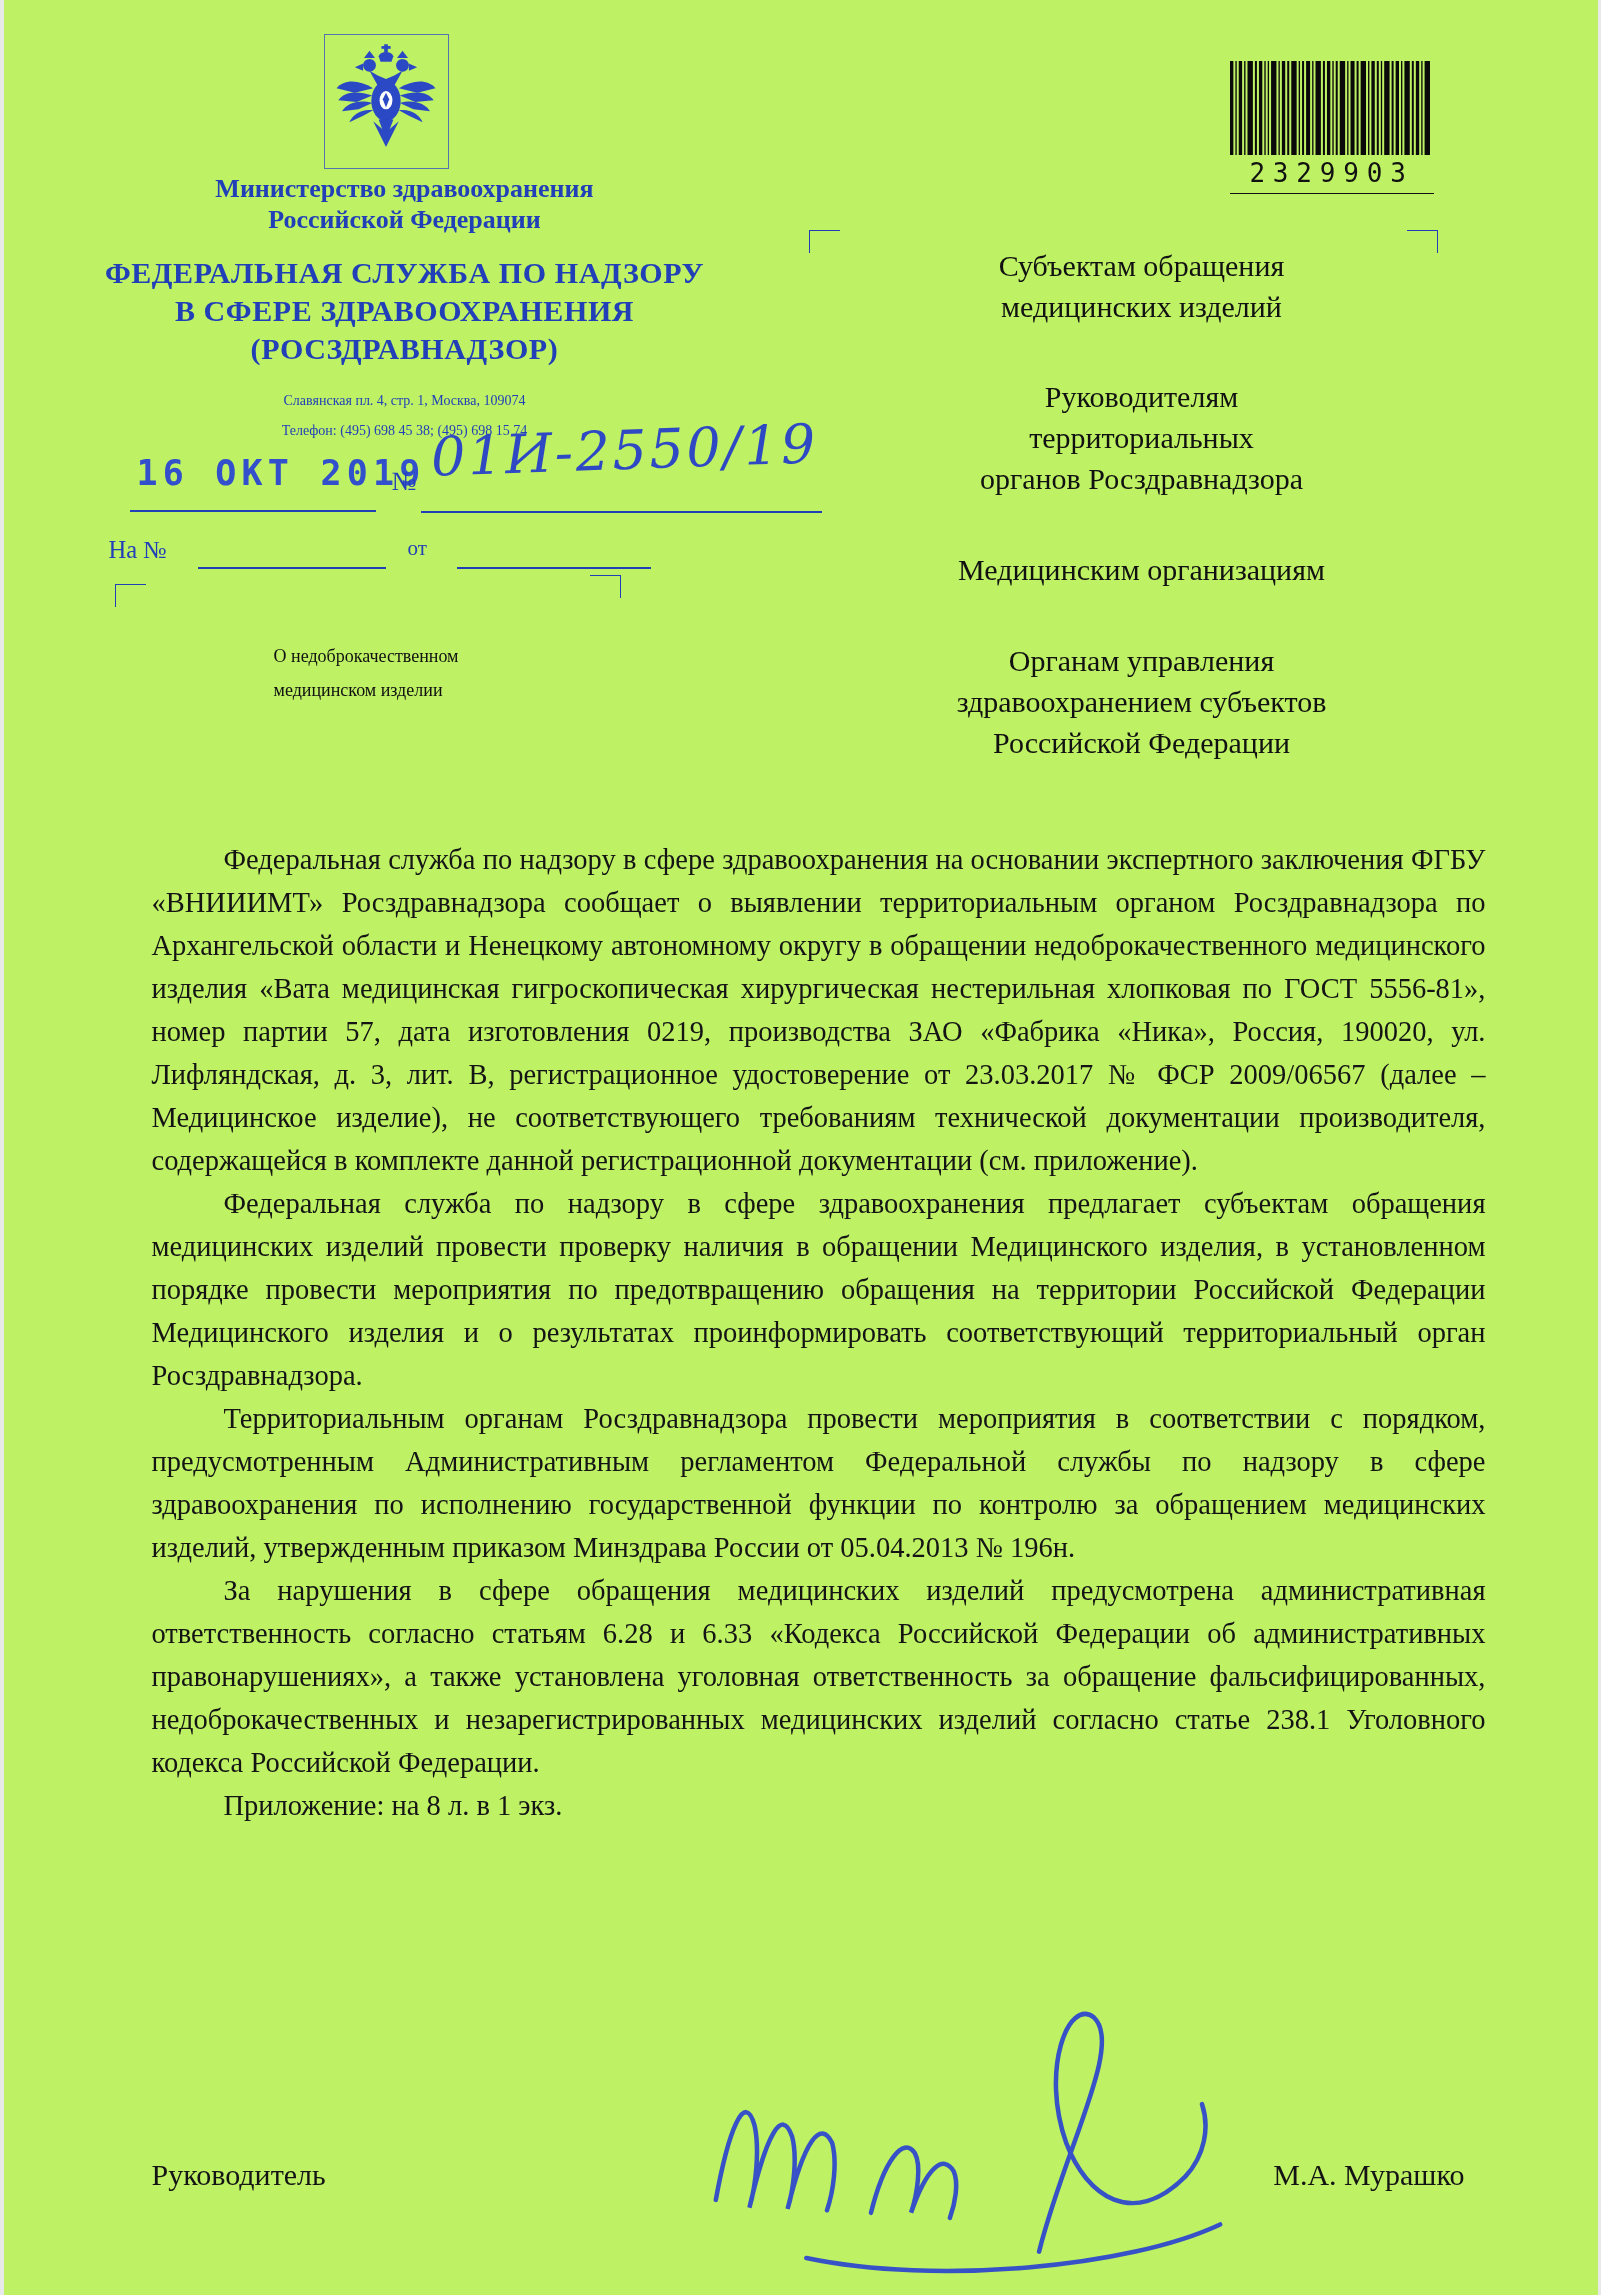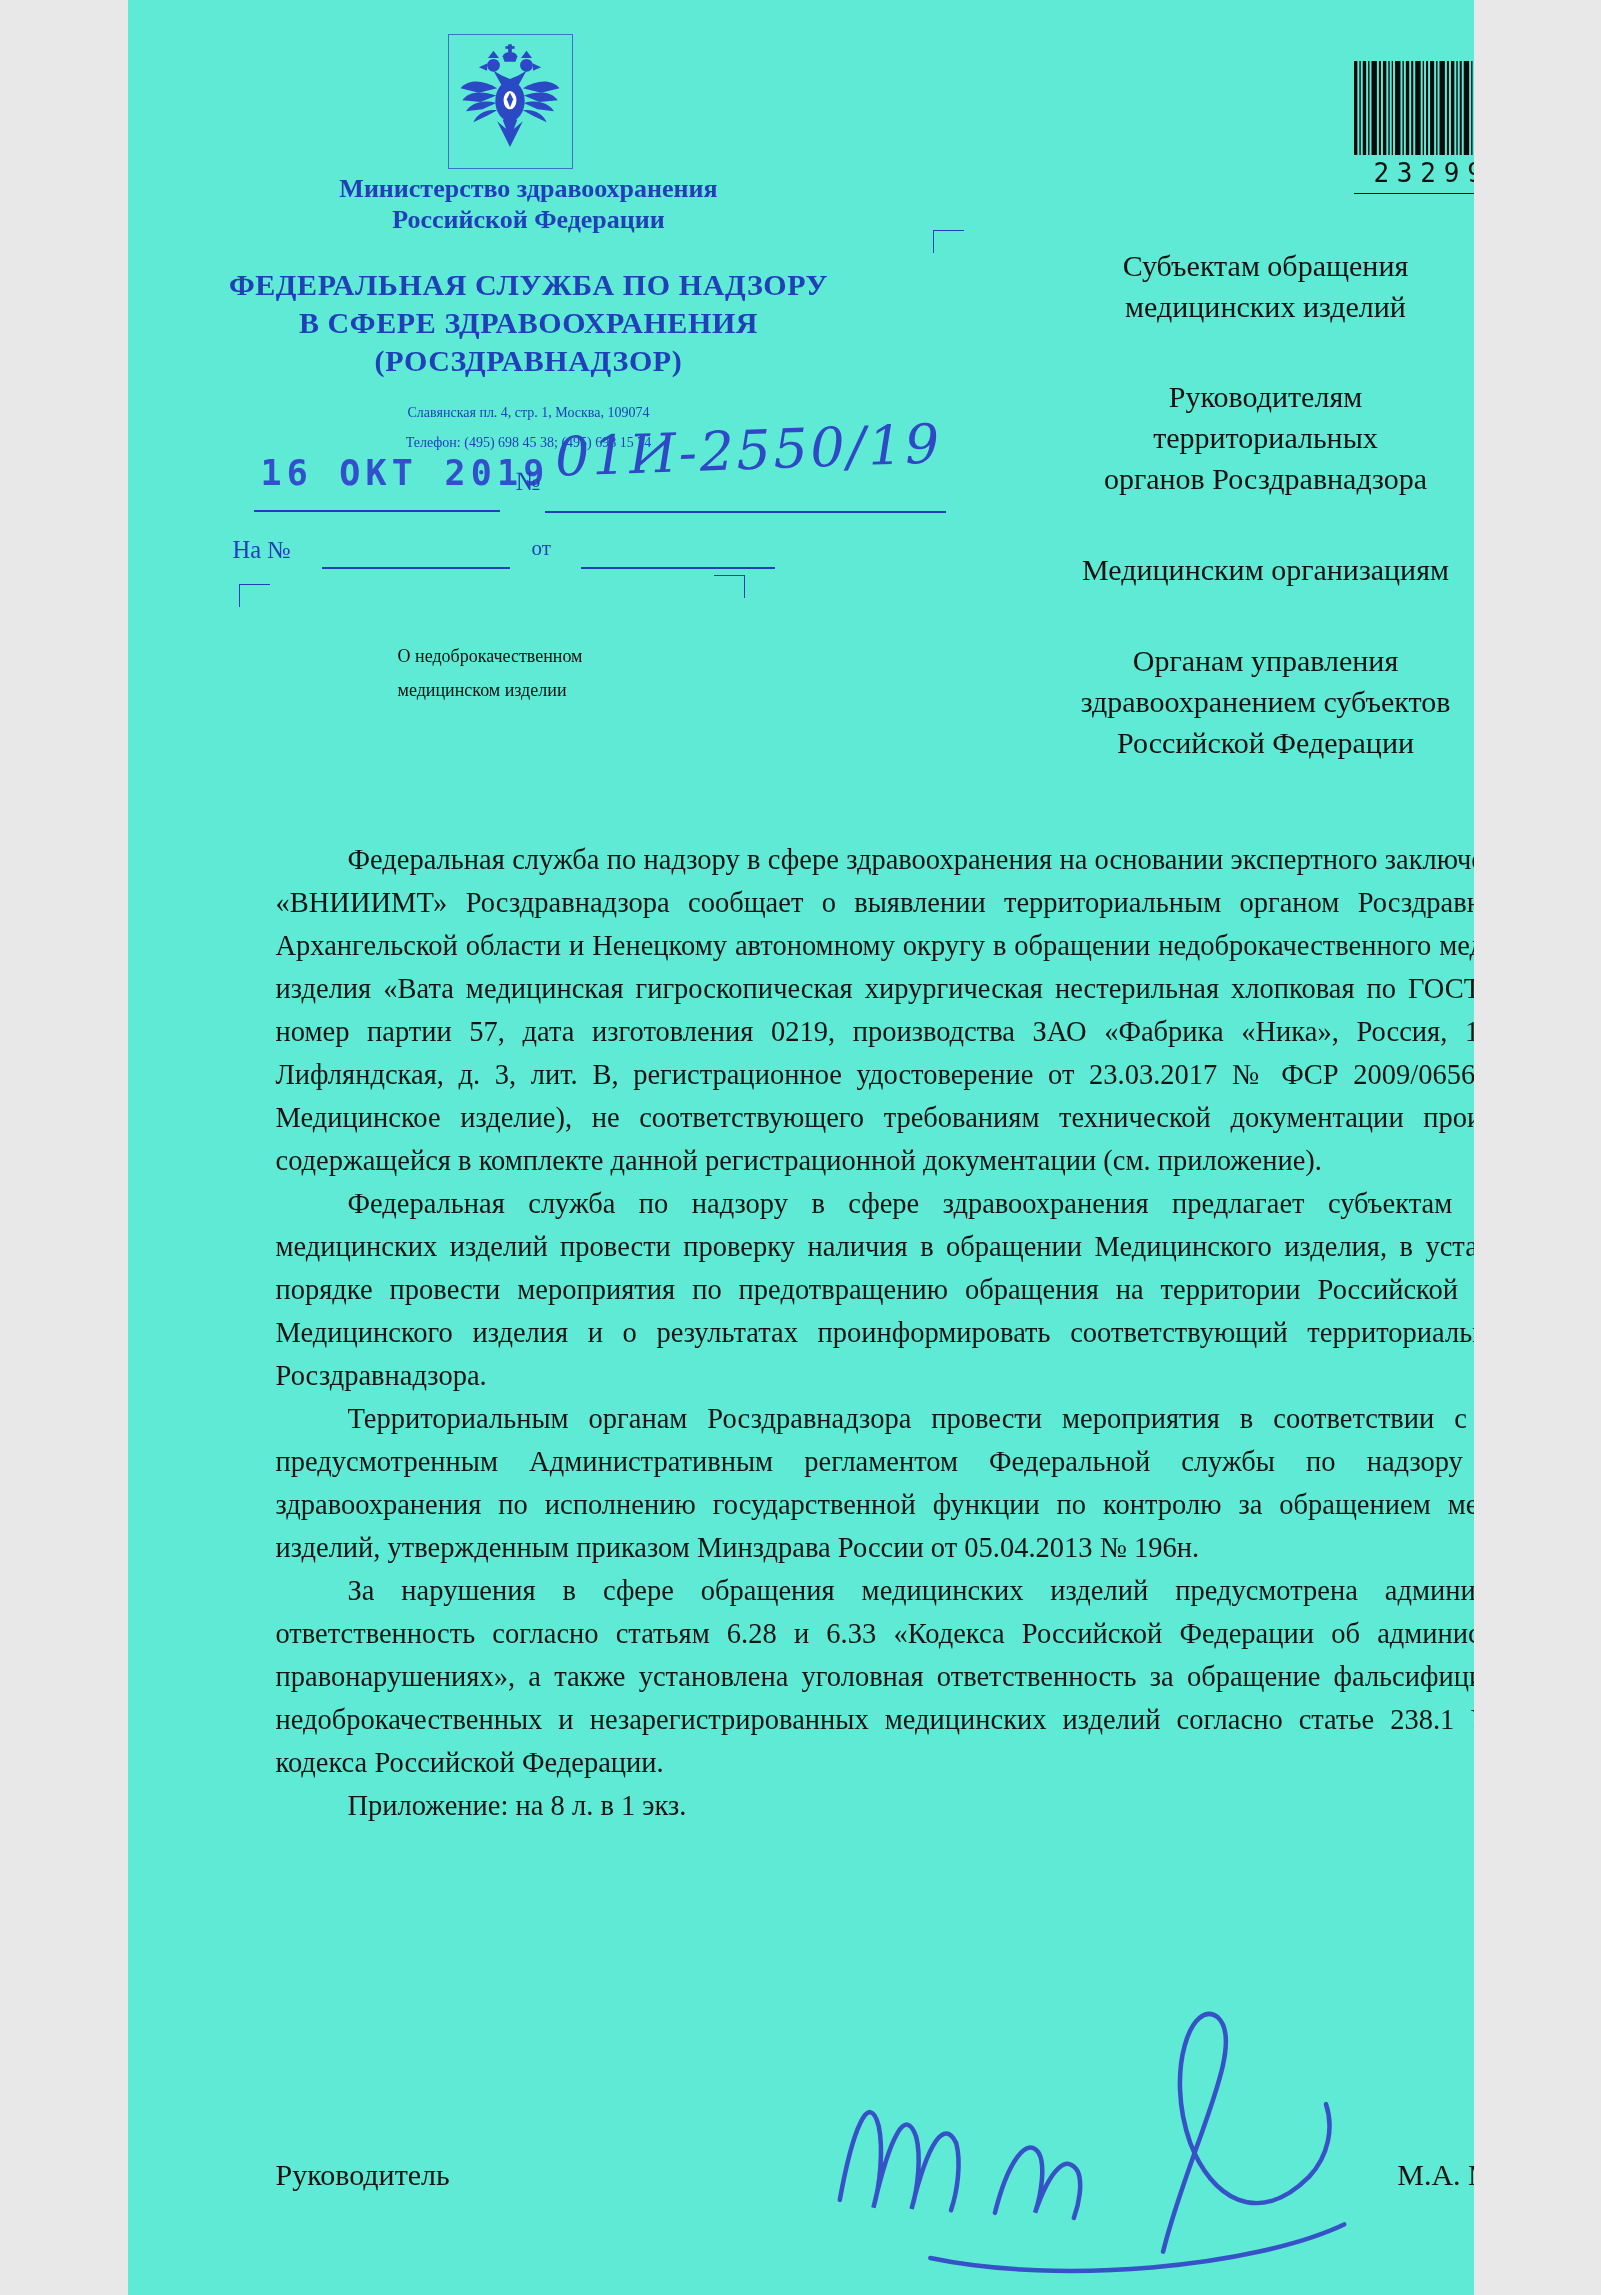--- a/index.html
+++ b/index.html
@@ -1,34 +1,34 @@
 <!DOCTYPE html>
 <html lang="ru" style="font-size:10.4px"><head>
 <meta charset="utf-8">
 <style>
   html,body{margin:0;padding:0;background:#e8e8e8;}
   .page{
     position:relative;
-    width:1346px;height:2295px;
-    background:#5eead4;
+    width:1594px;height:2295px;
+    background:#bef264;
     margin:0 auto;
     font-family:"Liberation Serif", serif;
     color:#141414;
     overflow:hidden;
   }
   
   .emblem-box{
     position:absolute;left:320px;top:34px;width:123px;height:133px;
     border:1.3px solid rgba(47,73,196,.75);
     display:flex;align-items:center;justify-content:center;
   }
   .emblem-box svg{width:110px;height:120px;}
   .left-head{position:absolute;left:84px;top:173px;width:634px;text-align:center;color:#2140b8;}
   .ministry-line{font-size:26px;font-weight:bold;line-height:31px;}
-  .service-block{margin-top:31px;}
+  .service-block{margin-top:19px;}
   .service-line{font-size:30px;font-weight:bold;line-height:38px;letter-spacing:0.6px;}
   .addr-block{margin-top:18px;}
   .addr-line{font-size:14px;line-height:30px;}
   
   .date-stamp{
     position:absolute;left:133px;top:453px;
     font-family:"DejaVu Sans Mono", monospace;
     font-weight:bold;font-size:35px;letter-spacing:5.2px;color:#3350cc;
     white-space:nowrap;
   }

